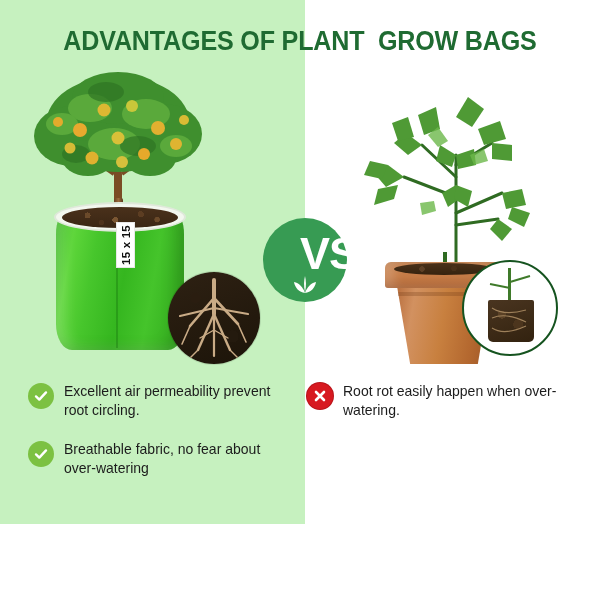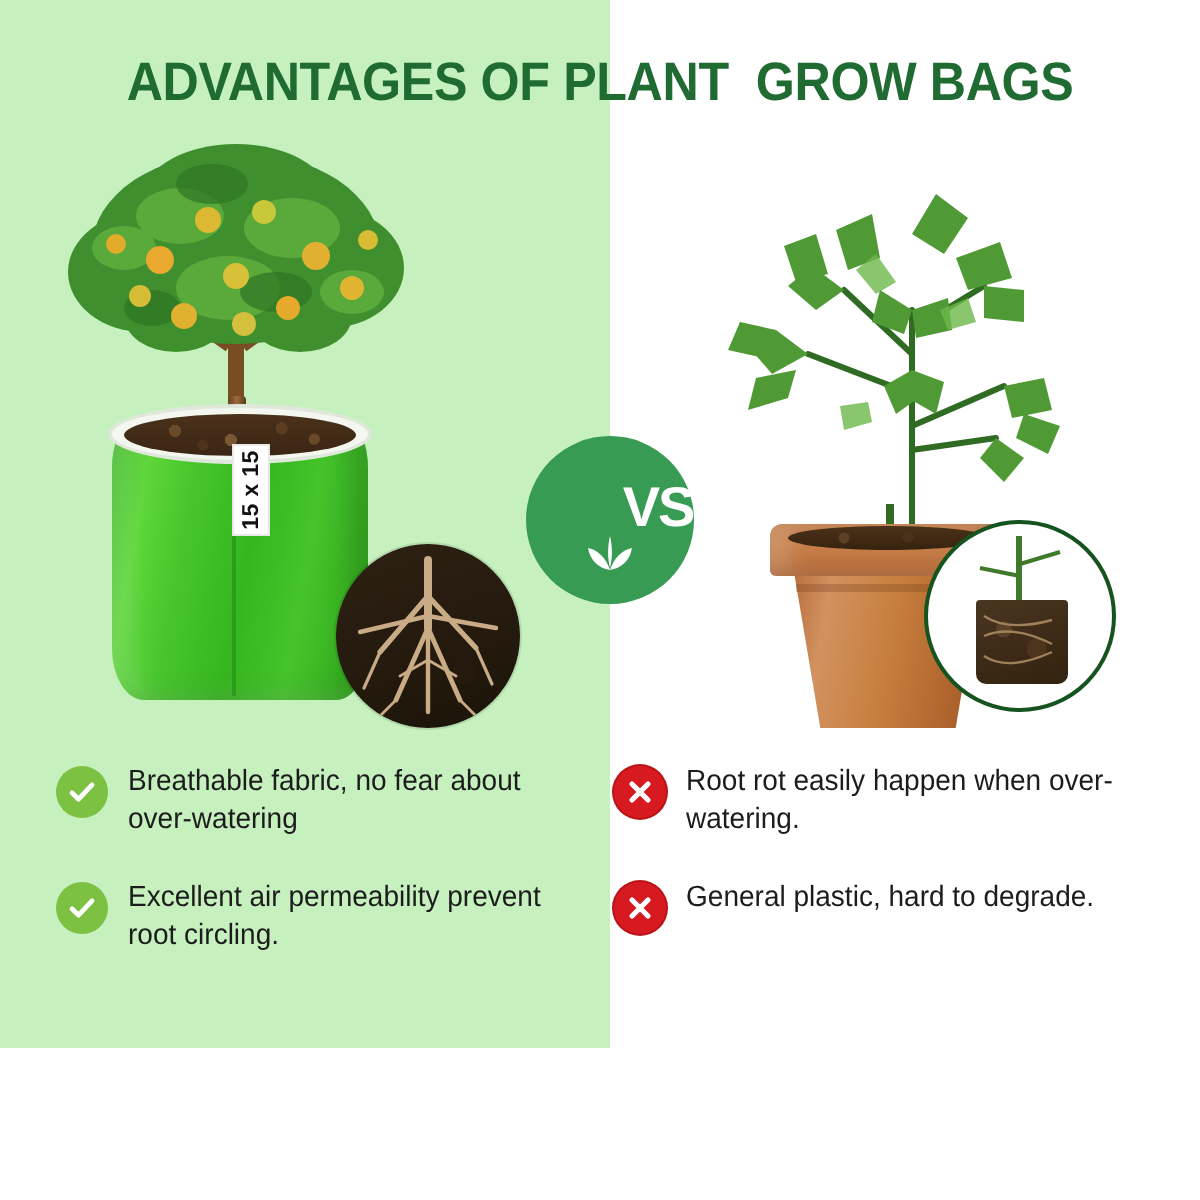--- a/index.html
+++ b/index.html
@@ -231,21 +231,21 @@
     width: 84px; height: 84px;
     border-radius: 50%;
     background: #379b53;
     display: flex;
     flex-direction: column;
     align-items: center;
     justify-content: center;
   }
   .vs-text {
     color: #ffffff;
-    font-size: 28px;
+    font-size: 45px;
     font-weight: bold;
     line-height: 1;
     letter-spacing: -1px;
     margin-top: 4px;
     margin-left: 48px;
   }
   .vs-leaf {
     margin-top: -1px;
   }
 
@@ -443,51 +443,43 @@
   </div>
 
   <div class="bullets-left">
 
     <div class="bullet-row">
       <div class="bullet-icon check">
         <svg width="16" height="16" viewBox="0 0 16 16">
           <path d="M3 8.4 L6.3 11.6 L13 4.4" stroke="#ffffff" stroke-width="2.4" fill="none" stroke-linecap="round" stroke-linejoin="round"></path>
         </svg>
       </div>
-      <div class="bullet-text">Breathable fabric, no fear about over-watering</div>
+      <div class="bullet-text">Excellent air permeability prevent root circling.</div>
     </div>
 
     <div class="bullet-row">
       <div class="bullet-icon check">
         <svg width="16" height="16" viewBox="0 0 16 16">
           <path d="M3 8.4 L6.3 11.6 L13 4.4" stroke="#ffffff" stroke-width="2.4" fill="none" stroke-linecap="round" stroke-linejoin="round"></path>
         </svg>
       </div>
-      <div class="bullet-text">Excellent air permeability prevent root circling.</div>
+      <div class="bullet-text">Breathable fabric, no fear about over-watering</div>
     </div>
 
 
   </div>
 
   <div class="bullets-right">
 
     <div class="bullet-row">
       <div class="bullet-icon cross">
         <svg width="16" height="16" viewBox="0 0 16 16">
           <path d="M4 4 L12 12 M12 4 L4 12" stroke="#ffffff" stroke-width="2.6" stroke-linecap="round"></path>
         </svg>
       </div>
       <div class="bullet-text">Root rot easily happen when over-watering.</div>
     </div>
 
 
-    <div class="bullet-row">
-      <div class="bullet-icon cross">
-        <svg width="16" height="16" viewBox="0 0 16 16">
-          <path d="M4 4 L12 12 M12 4 L4 12" stroke="#ffffff" stroke-width="2.6" stroke-linecap="round"></path>
-        </svg>
-      </div>
-      <div class="bullet-text">General plastic, hard to degrade.</div>
-    </div>
 
   </div>
 
 </div>
 
 </body></html>

